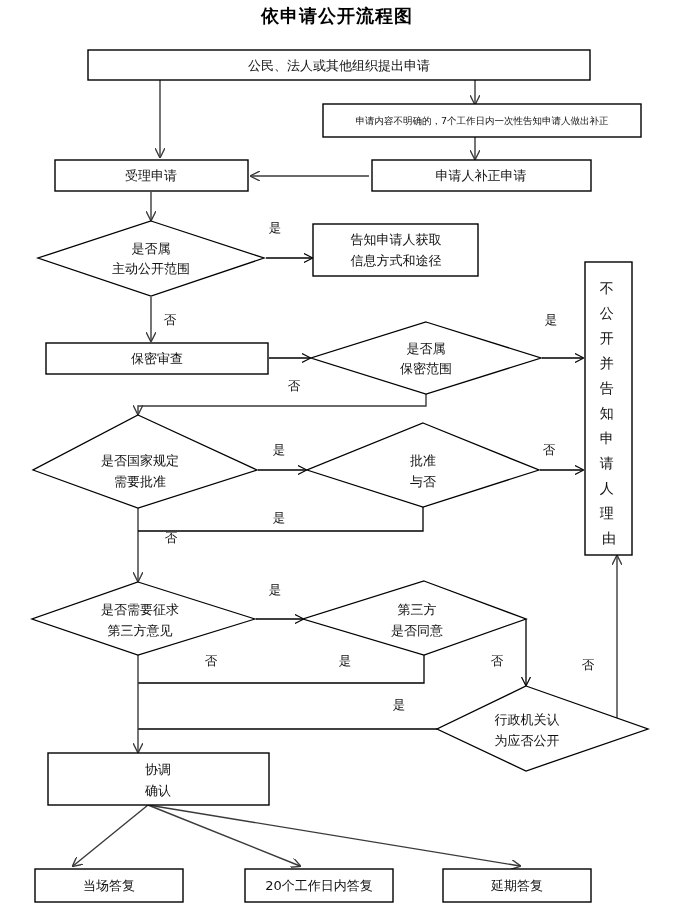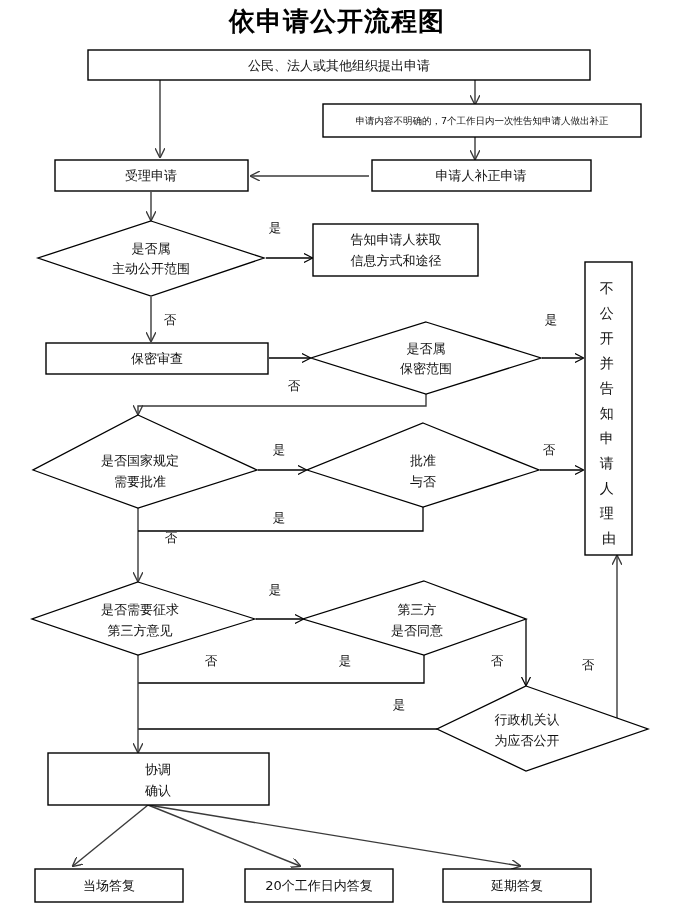--- a/index.html
+++ b/index.html
@@ -70,21 +70,21 @@
     text-anchor: middle;
   }
   #chart-title {
     position: absolute;
     left: 0;
     top: 4px;
     width: 674px;
     text-align: center;
     font-family: "DejaVu Serif", "Liberation Serif", serif;
     font-weight: bold;
-    font-size: 26px;
+    font-size: 18px;
     letter-spacing: 1px;
     color: #000000;
   }
 </style>
 </head>
 <body>
 
 <div id="flow-root">
 
   <div id="chart-title">依申请公开流程图</div>

